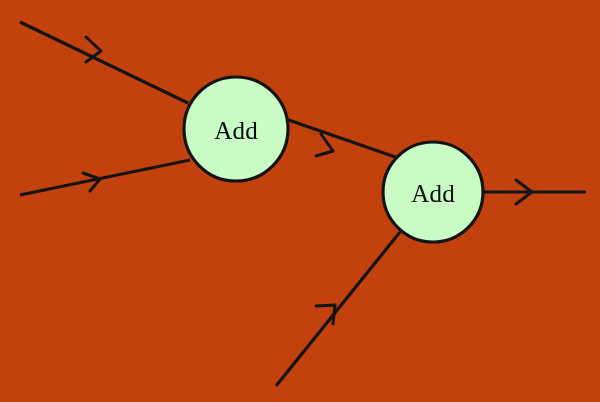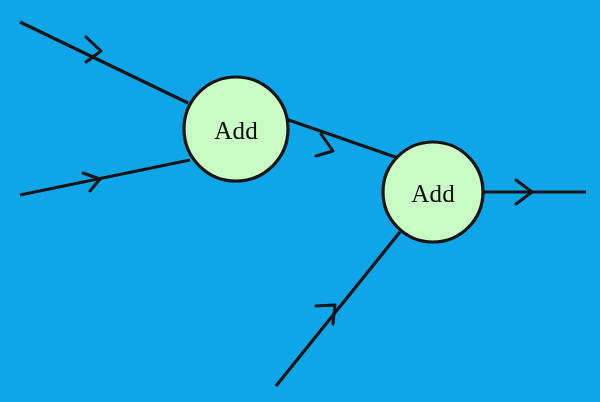--- a/index.html
+++ b/index.html
@@ -8,21 +8,21 @@
     padding: 0;
     background: #ffffff;
   }
   body {
     font-family: "Liberation Serif", "DejaVu Serif", serif;
   }
   #canvas-wrap {
     position: relative;
     width: 600px;
     height: 402px;
-    background: #0ea5e9;
+    background: #c2410c;
     overflow: hidden;
   }
   #diagram-svg {
     display: block;
     width: 600px;
     height: 402px;
   }
   .edge-line {
     stroke: #141414;
     stroke-width: 3.2;

